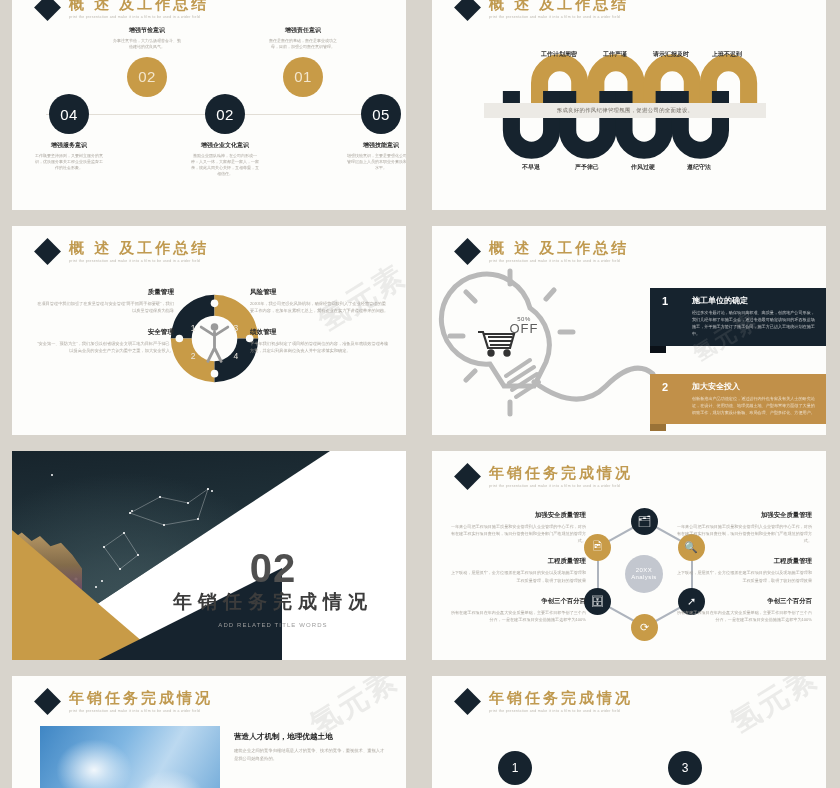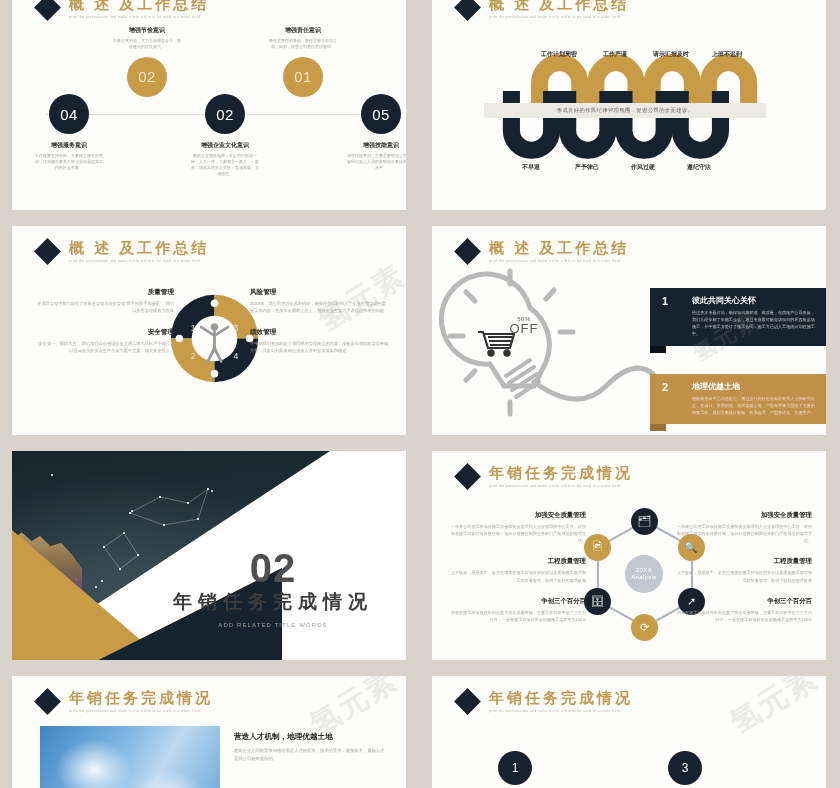--- a/index.html
+++ b/index.html
@@ -336,30 +336,30 @@
 
       <div class="bulbtxt">
         <div class="p1">50%</div>
         <div class="p2">OFF</div>
       </div>
 
       <div class="banner b1">
         <div class="tail"></div>
         <div class="num">1</div>
         <div>
-          <div class="bt">彼此共同关心关怀</div>
+          <div class="bt">施工单位的确定</div>
           <div class="bp">经过多次专题讨论，确保项目高标准、高质量，创房地产公司形象，我们几经年都了年施工企会，通过专选最可确定该项目的环西板进场施工，并于施工方签订了施工合同，施工方已进入工地统计划在施工中。</div>
         </div>
       </div>
 
       <div class="banner b2">
         <div class="tail"></div>
         <div class="num">2</div>
         <div>
-          <div class="bt">地理优越土地</div>
+          <div class="bt">加大安全投入</div>
           <div class="bp">创新新推出产品功能定位，通过进行内外也专家及有关人士的研究论证，在设计、使用功能、地理优越土地、户型布置等方面做了大量的细致工作，规划方案设计新颖、布局合理、户型多样化、方便用户。</div>
         </div>
       </div>
       <div class="wm sm" style="left:258px; top:96px;">氢元素</div>
     </div>
   </div>
 
   <div class="cell">
     <div class="slide">
       <div class="cover">

